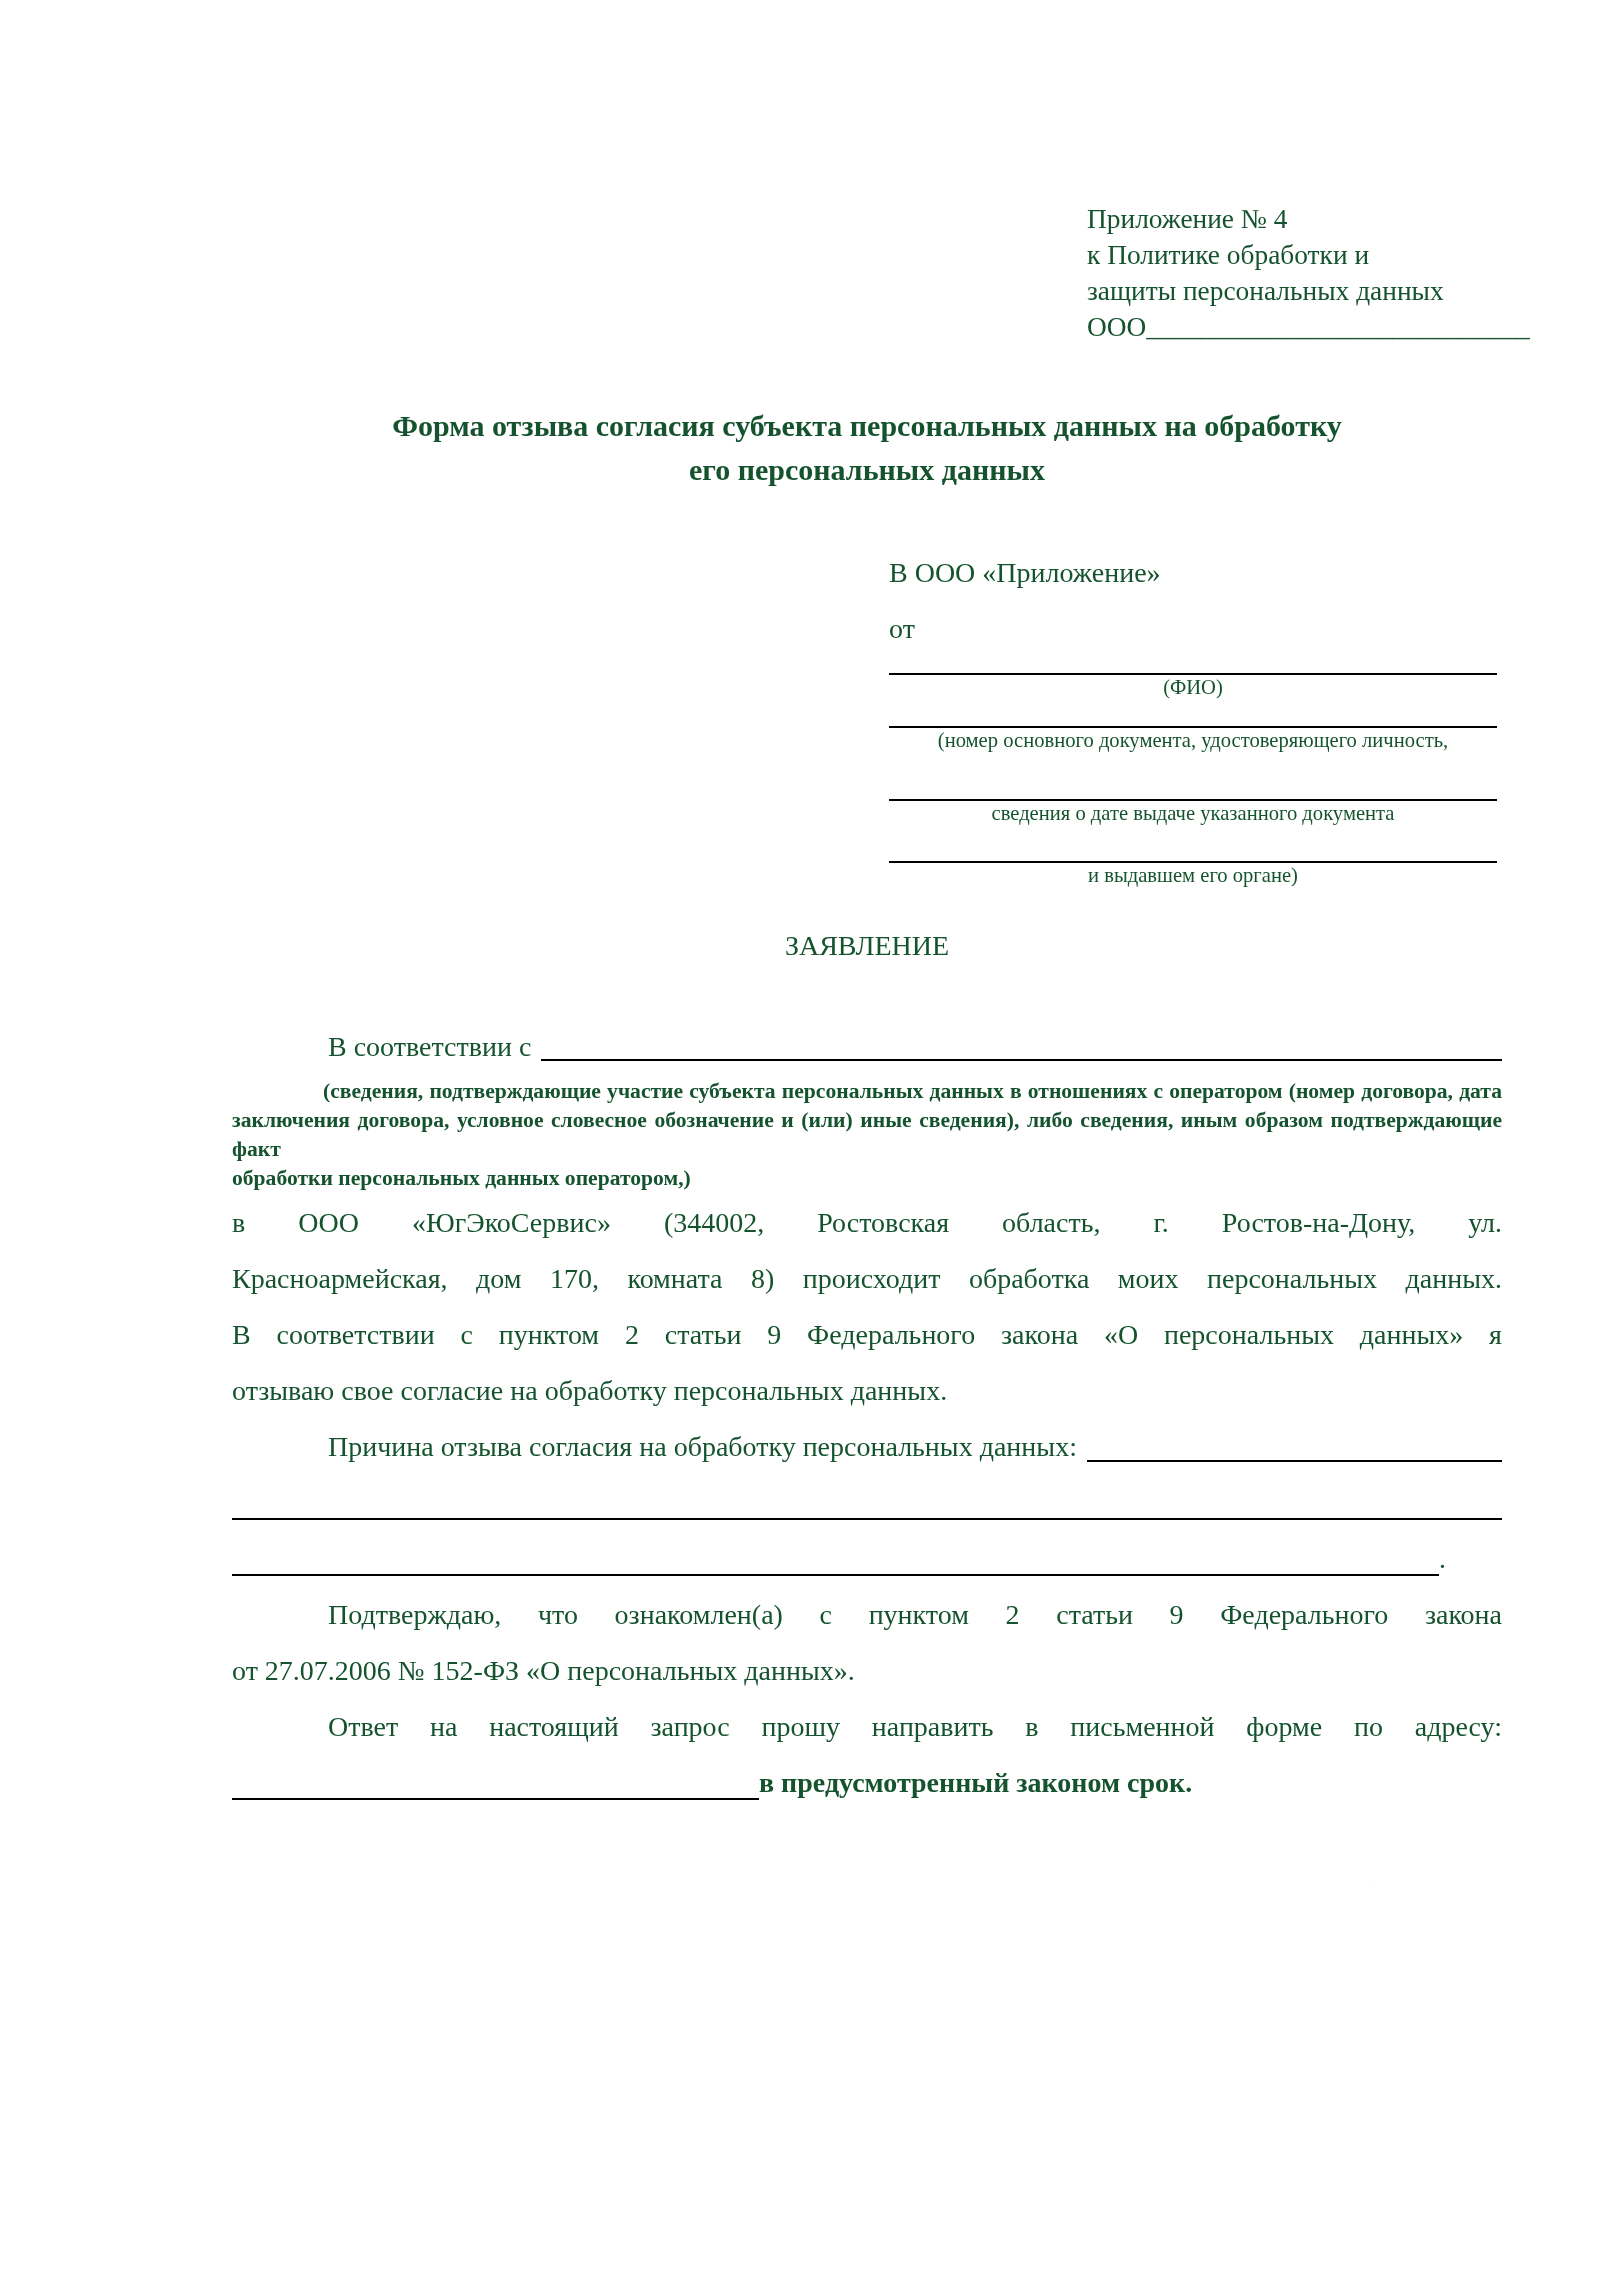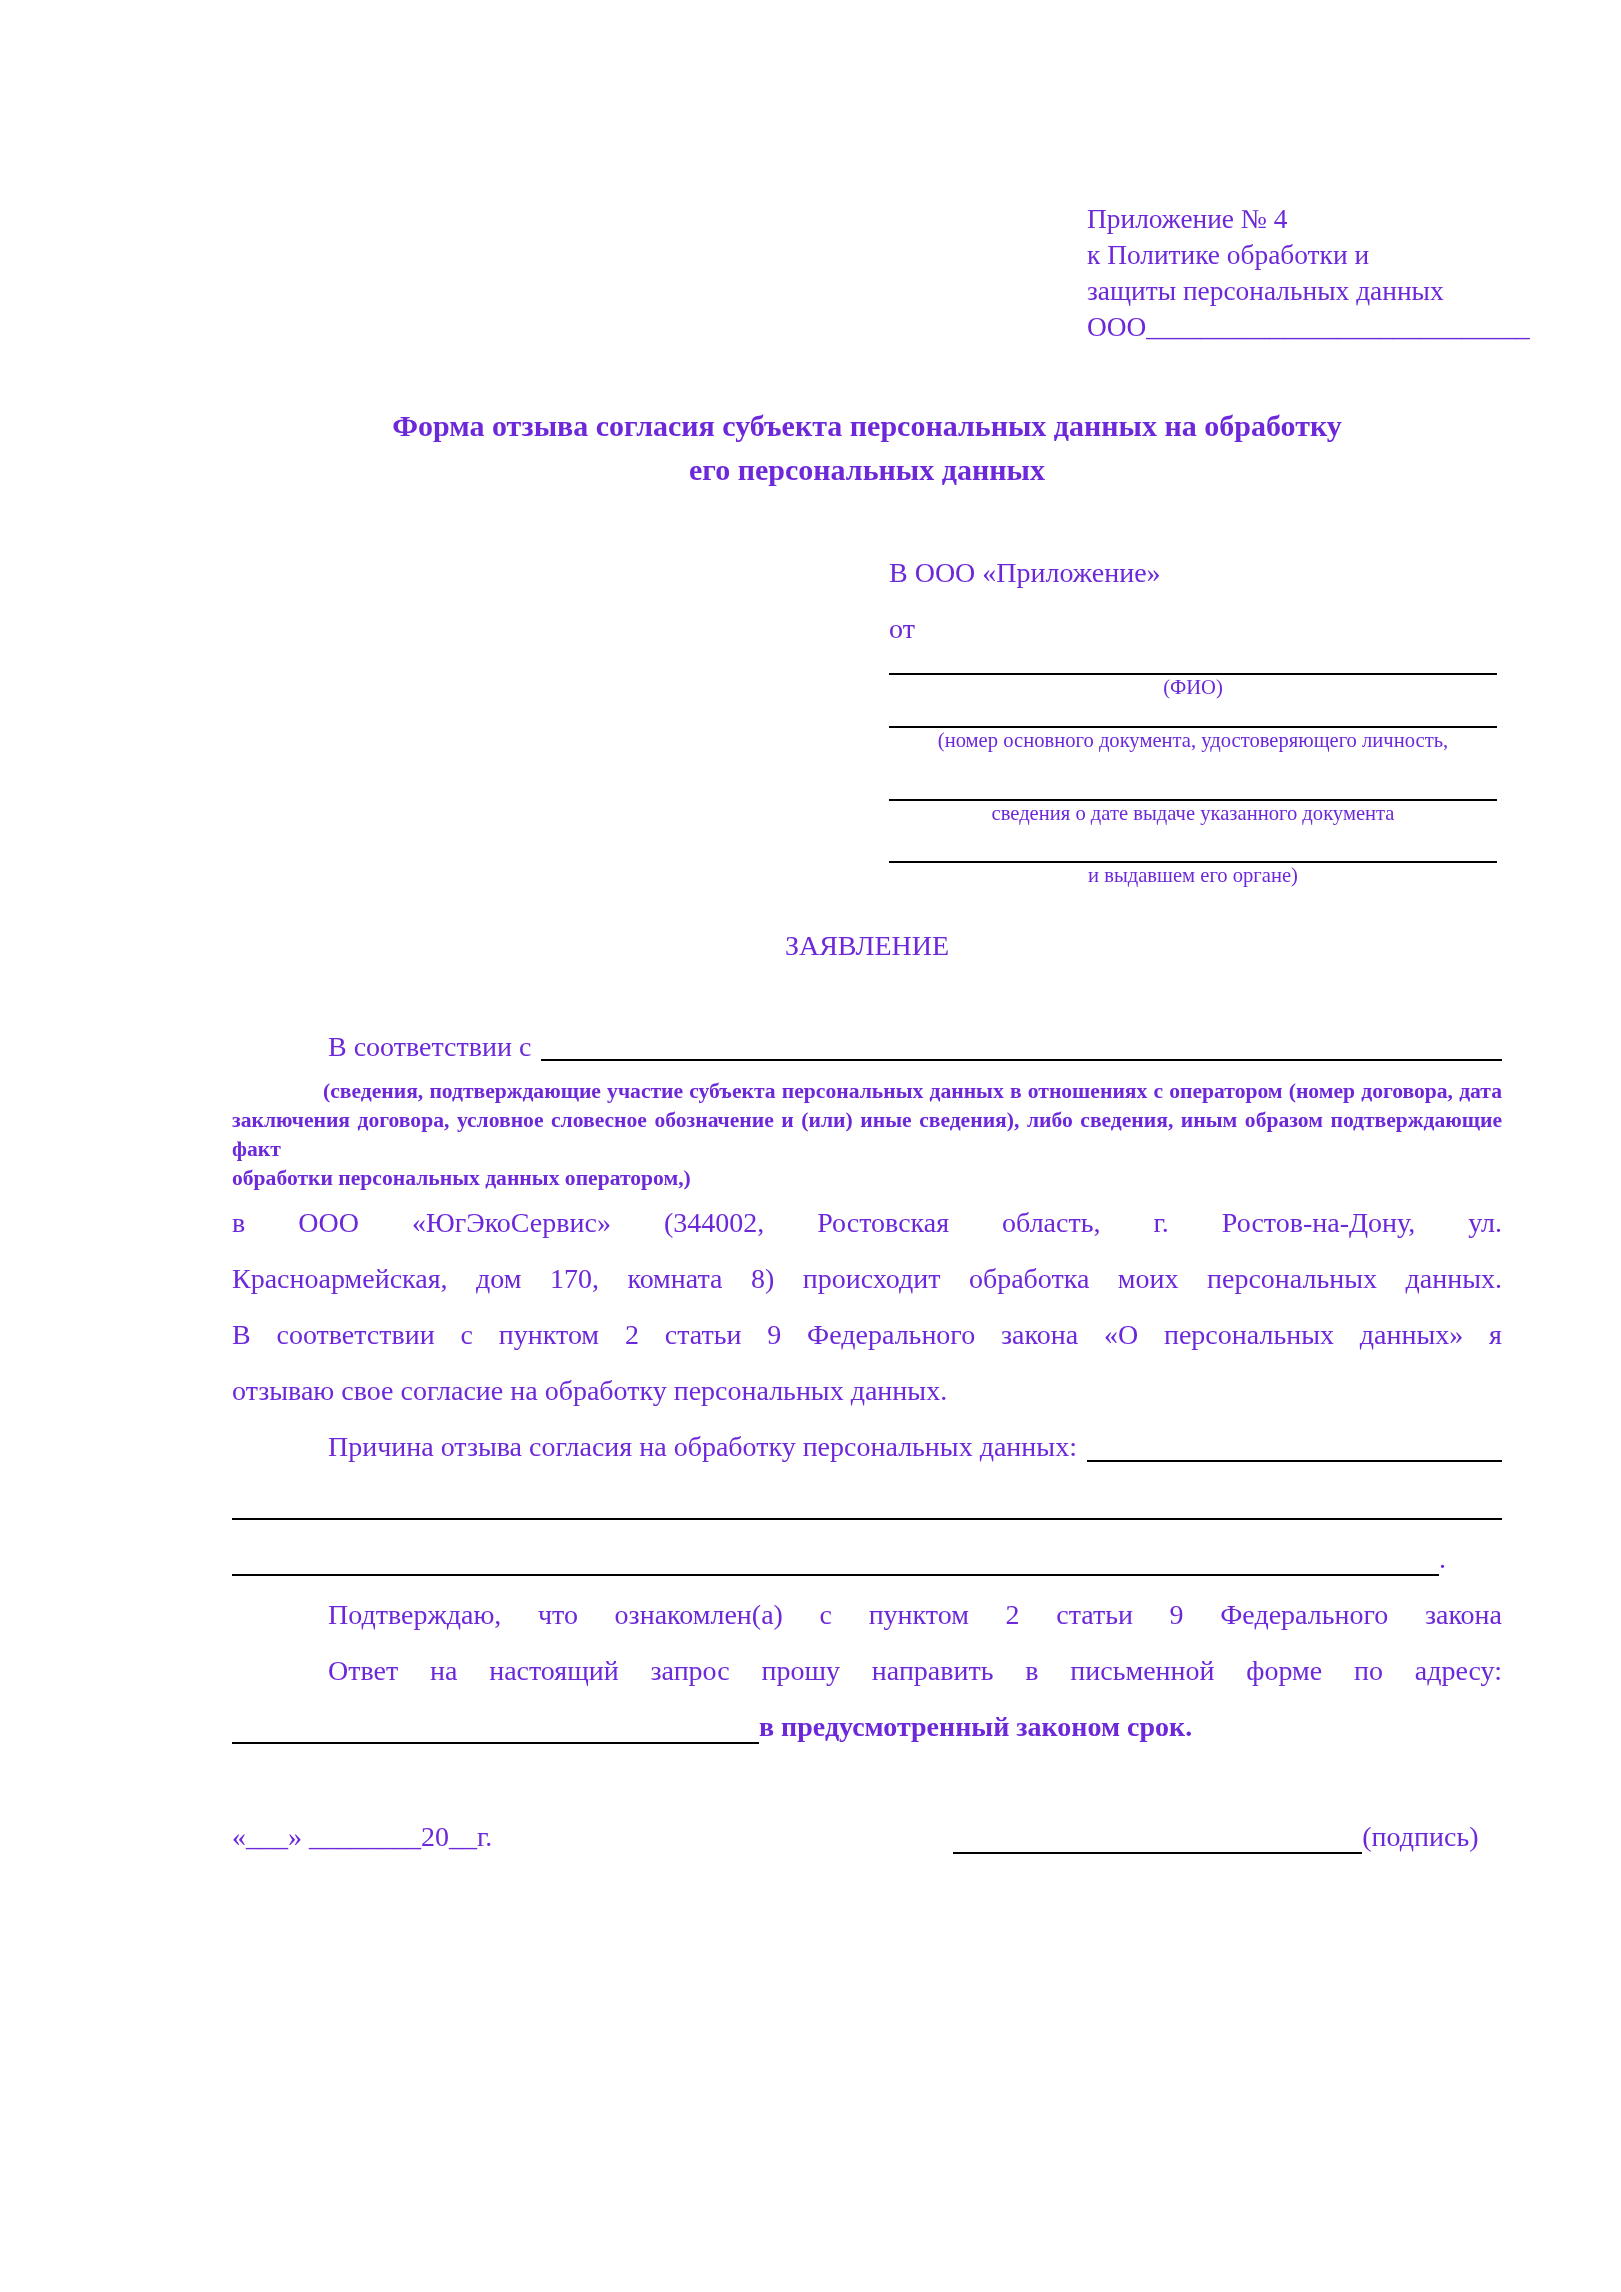--- a/index.html
+++ b/index.html
@@ -5,21 +5,21 @@
   html, body {
     margin: 0;
     padding: 0;
     background: #ffffff;
   }
   .page {
     position: relative;
     width: 1621px;
     height: 1883px;
     background: #ffffff;
-    color: #6d28d9;
+    color: #14532d;
     font-family: "Liberation Serif", "DejaVu Serif", serif;
     box-sizing: border-box;
     padding: 201px 119px 0 232px;
     overflow: hidden;
   }
 
   
   .header-block {
     margin-left: 855px;
     font-size: 27.4px;
@@ -220,20 +220,21 @@
   <div class="rule-row">
     <span class="rule full"></span>
   </div>
   <div class="rule-row">
     <span class="rule w2"></span>
     <span>.</span>
   </div>
 
   <div class="confirm-par">
     <div class="line-just par-indent">Подтверждаю, что ознакомлен(а) с пунктом 2 статьи 9 Федерального закона</div>
+    <div>от 27.07.2006 № 152-ФЗ «О персональных данных».</div>
   </div>
 
   <div class="reply-par">
     <div class="line-just par-indent">Ответ на настоящий запрос прошу направить в письменной форме по адресу:</div>
     <div class="reply-line2">
       <span class="reply-blank"></span>
       <span class="reply-suffix">в предусмотренный законом срок.</span>
     </div>
   </div>
 

